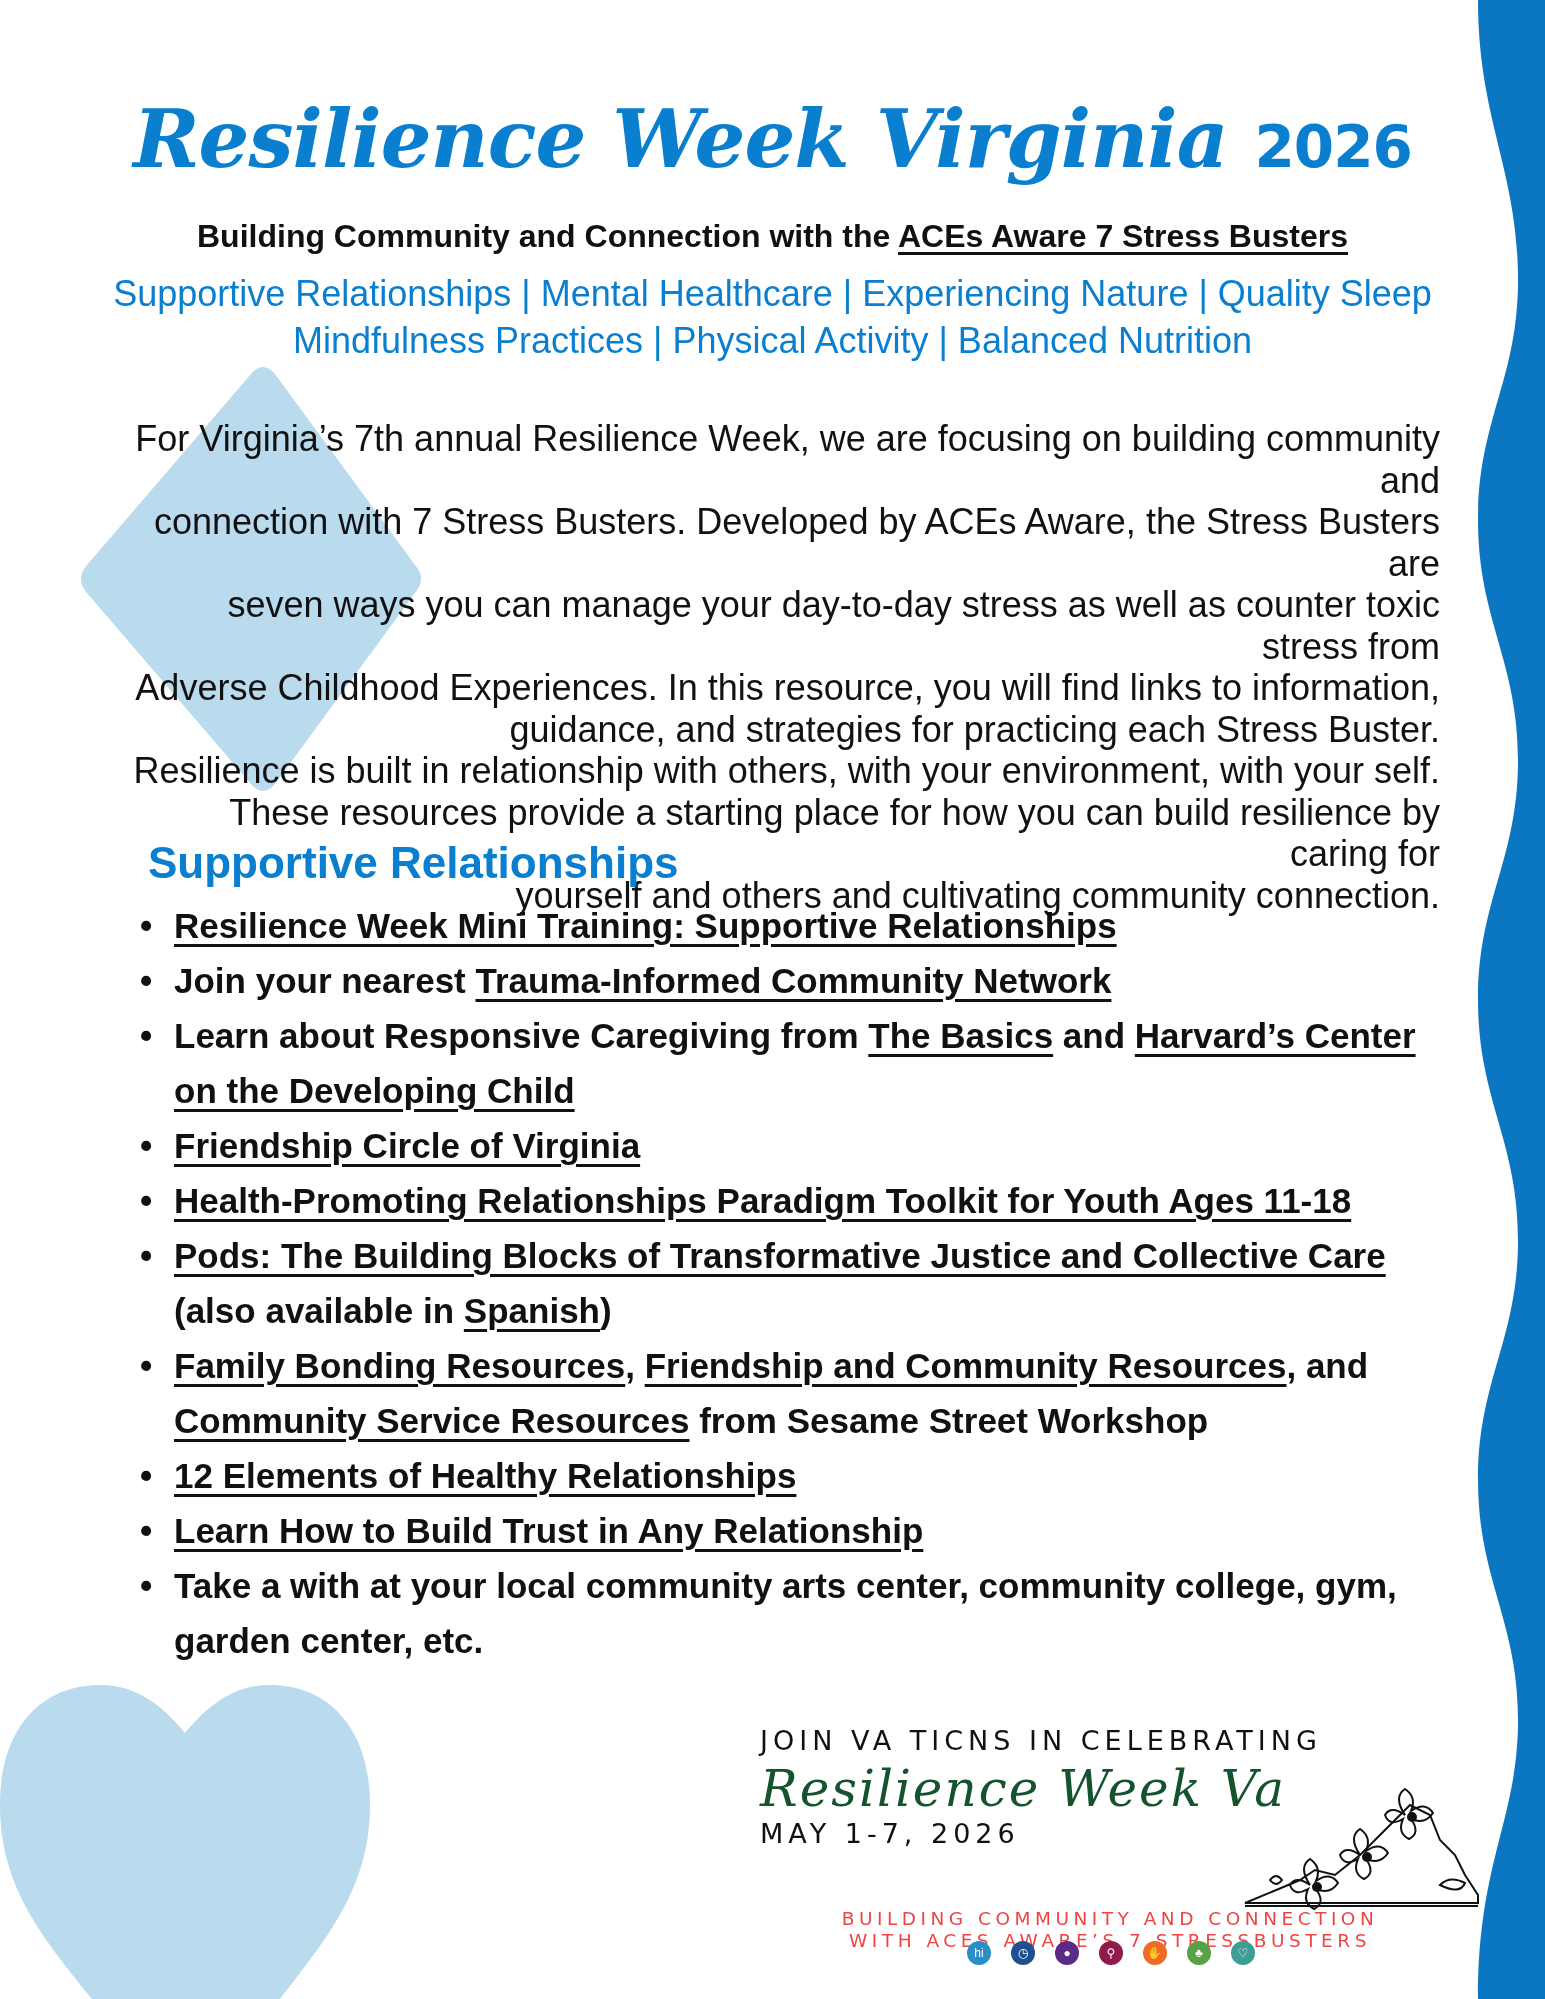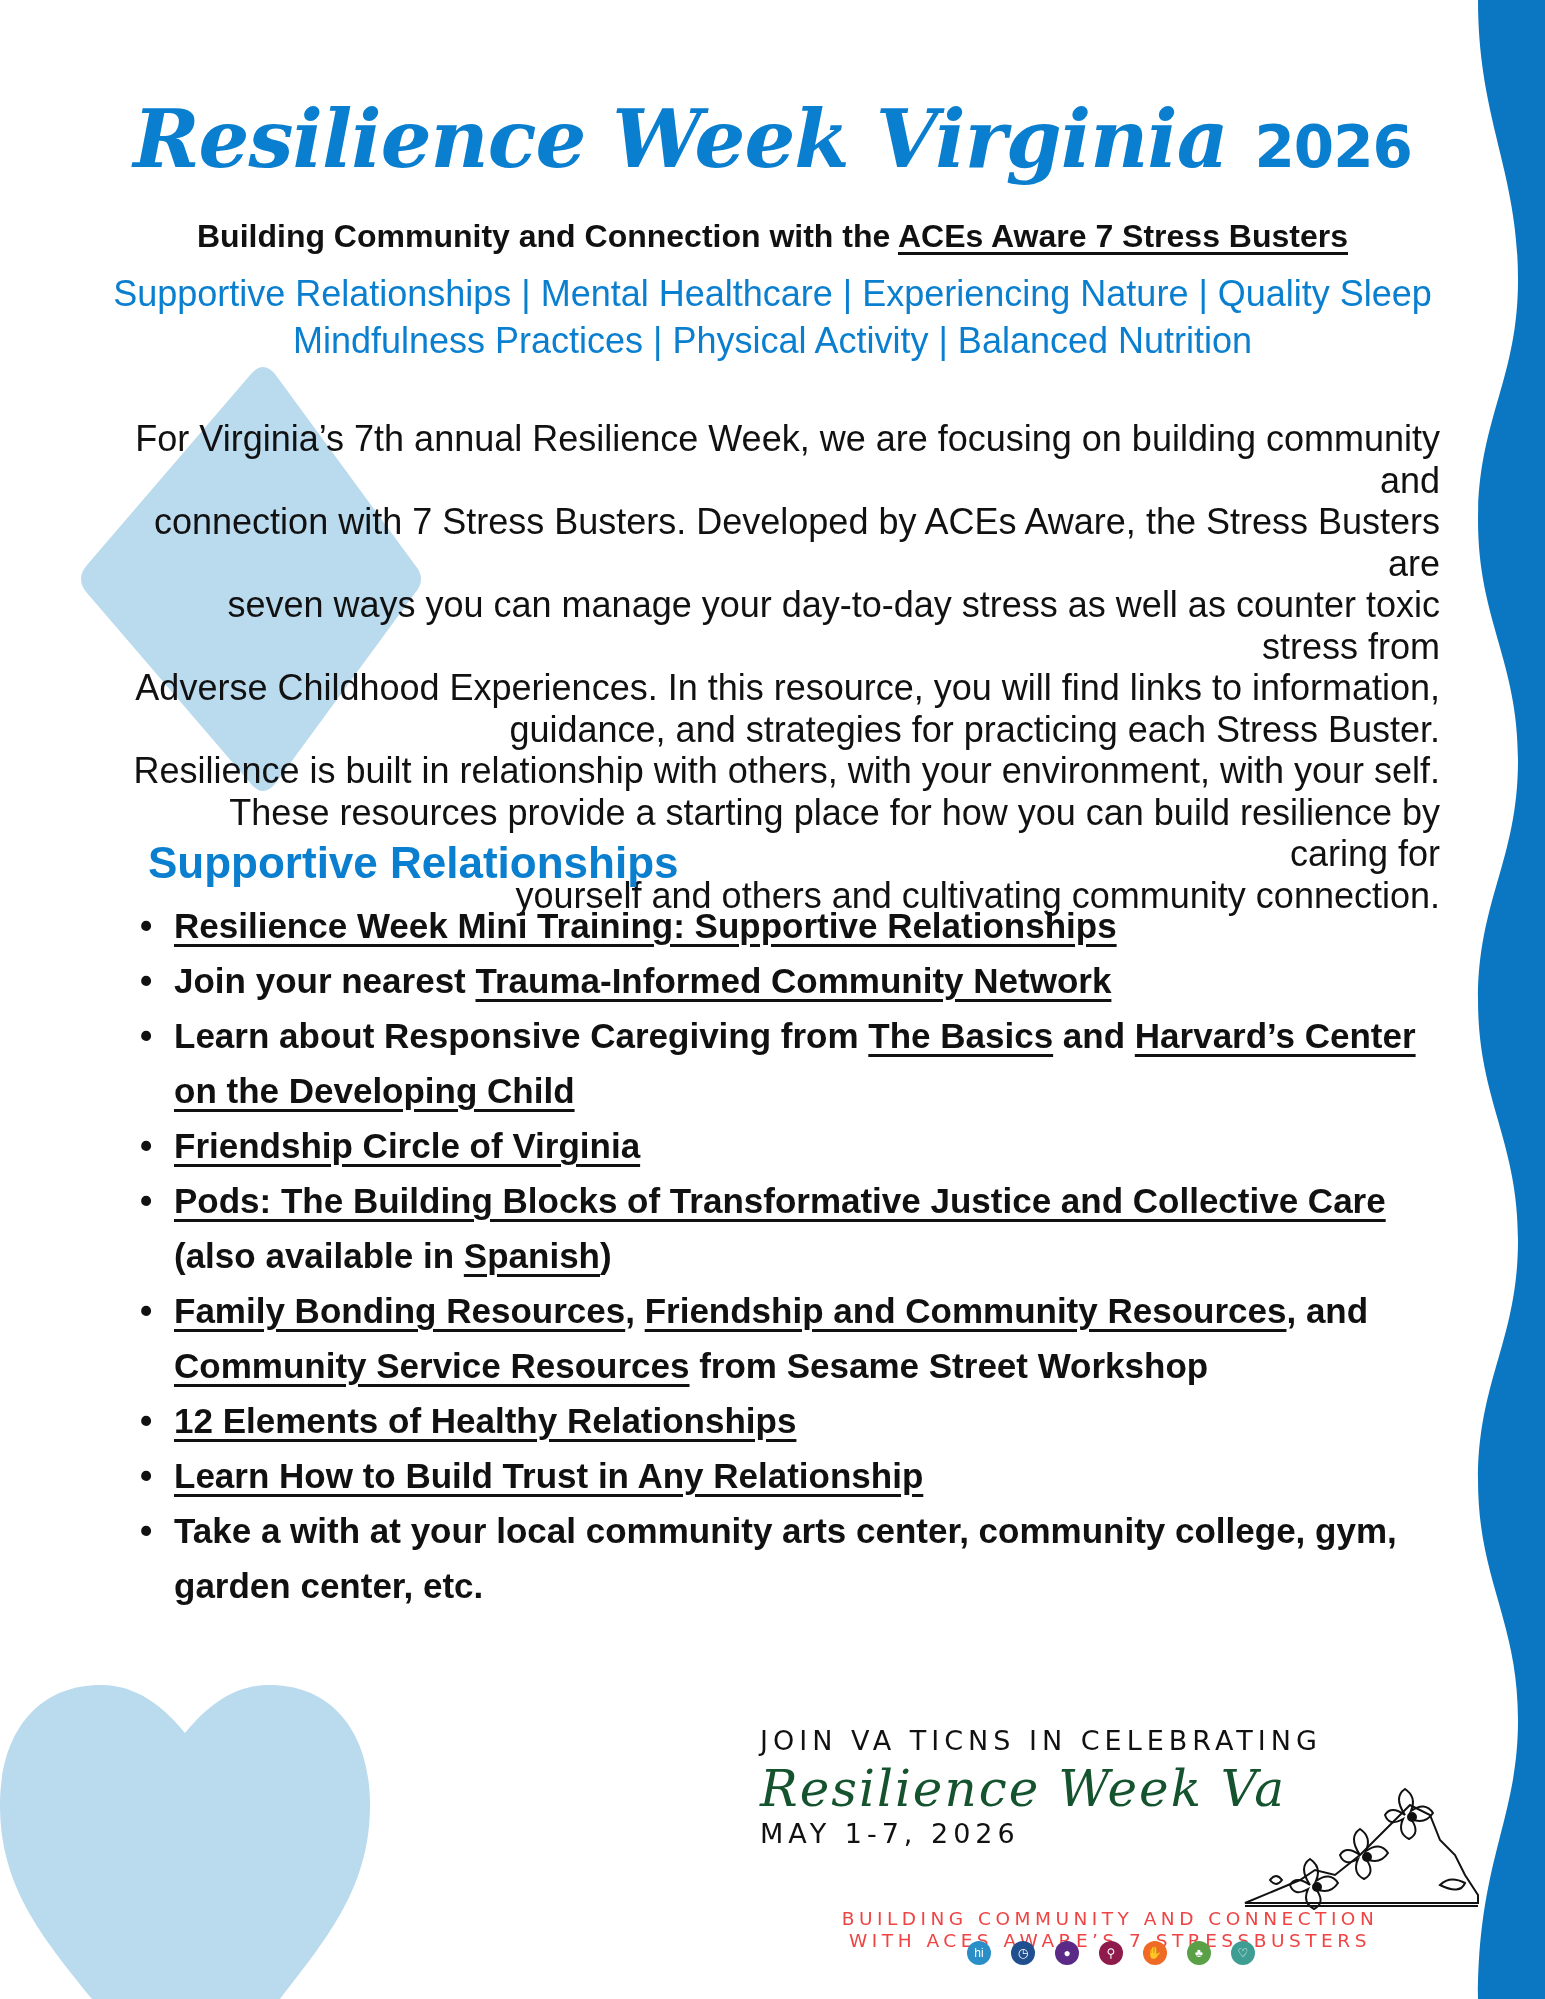--- a/index.html
+++ b/index.html
@@ -106,20 +106,23 @@
   <li>
     <span>Join your nearest </span><a href="#">Trauma-Informed Community Network</a>
   </li>
   <li>
     <span>Learn about Responsive Caregiving from </span><a href="#">The Basics</a><span> and </span><a href="#">Harvard’s Center on the Developing Child</a>
   </li>
   <li>
     <a href="#">Friendship Circle of Virginia</a>
   </li>
   <li>
+    <a href="#">Health-Promoting Relationships Paradigm Toolkit for Youth Ages 11-18</a>
+  </li>
+  <li>
     <a href="#">Pods: The Building Blocks of Transformative Justice and Collective Care</a><span> (also available in </span><a href="#">Spanish</a><span>)</span>
   </li>
   <li>
     <a href="#">Family Bonding Resources</a><span>, </span><a href="#">Friendship and Community Resources</a><span>, and </span><a href="#">Community Service Resources</a><span> from Sesame Street Workshop</span>
   </li>
   <li>
     <a href="#">12 Elements of Healthy Relationships</a>
   </li>
   <li>
     <a href="#">Learn How to Build Trust in Any Relationship</a>

